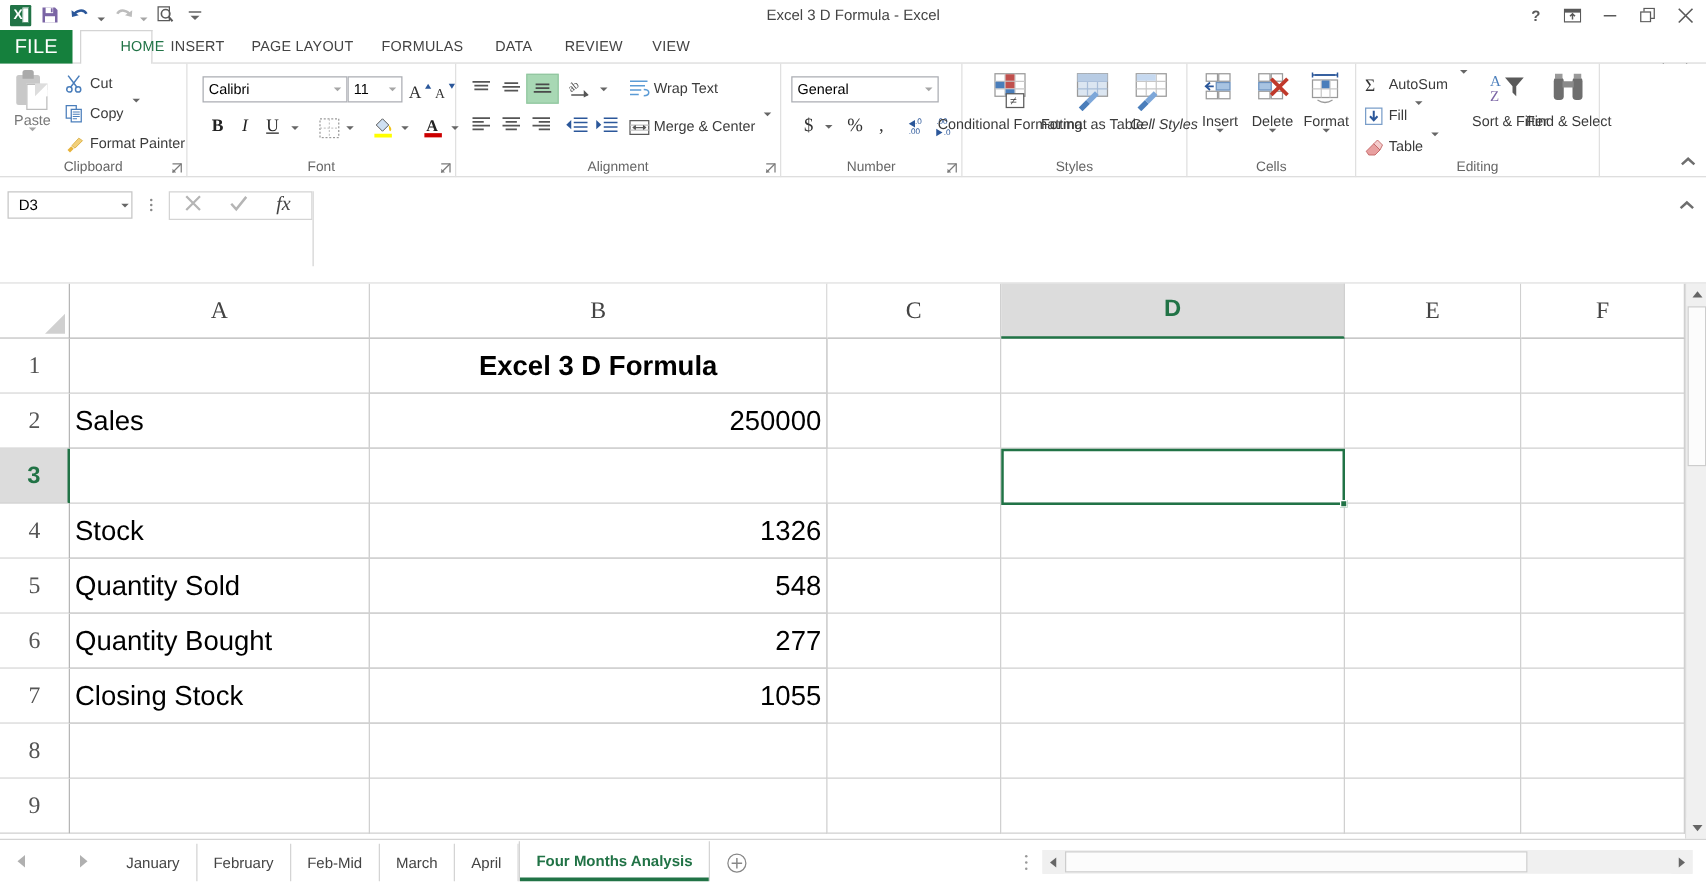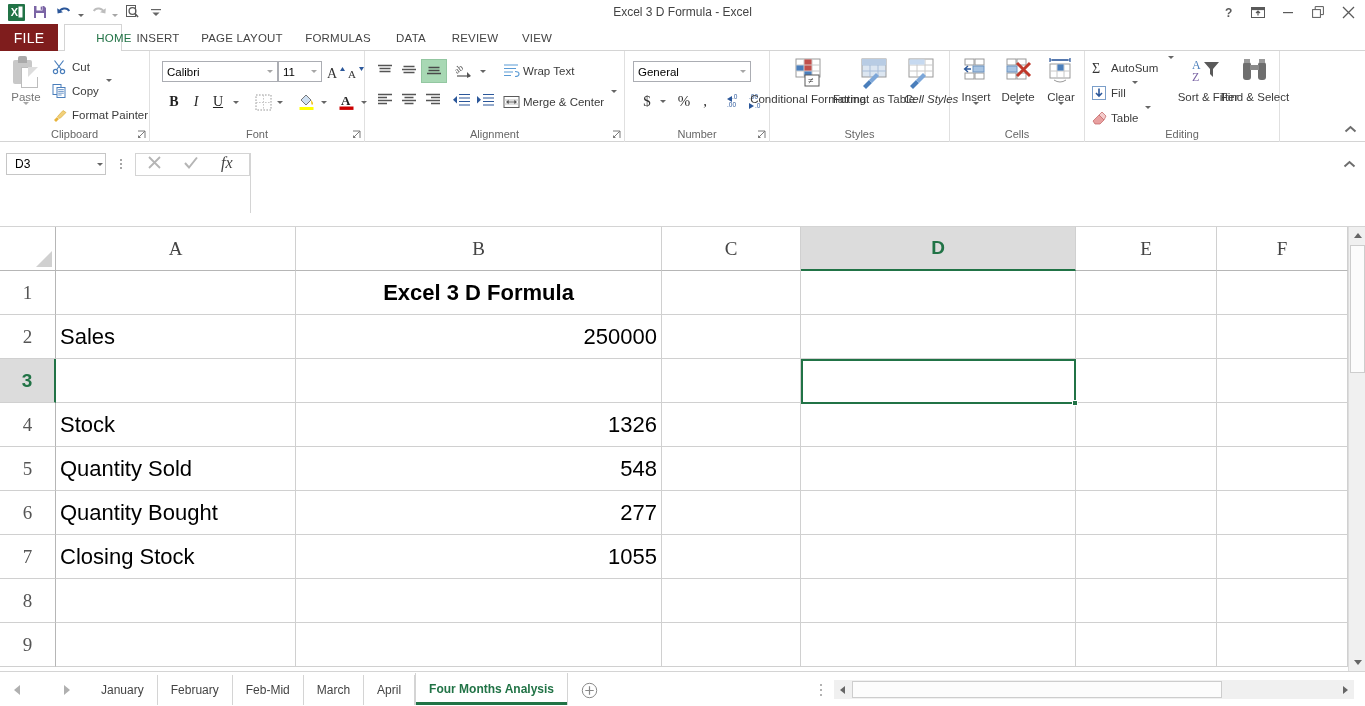--- a/index.html
+++ b/index.html
@@ -62,21 +62,21 @@
 
   
   .tabstrip {
     position: absolute; top: 24px; left: 0; width: 1365px; height: 27px;
     background: #fff; border-bottom: 1px solid #d4d4d4;
   }
   .tab {
     position: absolute; top: 0; height: 27px; display: flex; align-items: center;
     justify-content: center; font-size: 11.5px; color: #444; letter-spacing: .2px;
   }
-  .tab.file { background: #7f1d1d; color: #fff; font-size: 14px; }
+  .tab.file { background: #15803d; color: #fff; font-size: 16px; }
   .tab.active {
     background: #fff; color: #217346; border-left: 1px solid #d4d4d4;
     border-right: 1px solid #d4d4d4; border-top: 1px solid #d4d4d4; height: 28px;
     border-bottom: 1px solid #fff;
     padding-left: 42px;
   }
   .signin {
     position: absolute; right: 8px; top: 26px; font-size: 11.5px; color: #444;
   }
 
@@ -716,21 +716,21 @@
         <span>
           <svg width="30" height="30" viewBox="0 0 30 30">
             <path d="M4 3 L24 3 M4 1 L4 5 M24 1 L24 5" stroke="#2b579a" stroke-width="1.2"></path>
             <path d="M6 3 L22 3" stroke="#2b579a" stroke-width="1.2"></path>
             <rect x="4" y="7" width="20" height="14" fill="#fff" stroke="#9a9a9a"></rect>
             <path d="M11 7v14M18 7v14M4 14h20" stroke="#c8c8c8"></path>
             <rect x="11.4" y="7.4" width="6.2" height="6.2" fill="#4a7ebb"></rect>
             <path d="M8 23 q6 4 12 0" stroke="#9a9a9a" fill="none"></path>
           </svg>
         </span>
-        <span class="lbl">Clear</span>
+        <span class="lbl">Format</span>
         <span style="margin-top:2px;"><span class="caret-dn"></span></span>
       </div>
       <div class="glabel">Cells</div>
     </div>
 
     <div class="group" style="left:1085px;width:195px;">
       <div class="cmd-row" style="left:6px;top:7px;">
         <span class="mini-ico">
           <svg width="16" height="16" viewBox="0 0 16 16">
               <text x="1" y="13" font-size="14" fill="#333" font-family="Liberation Serif, serif">Σ</text>

